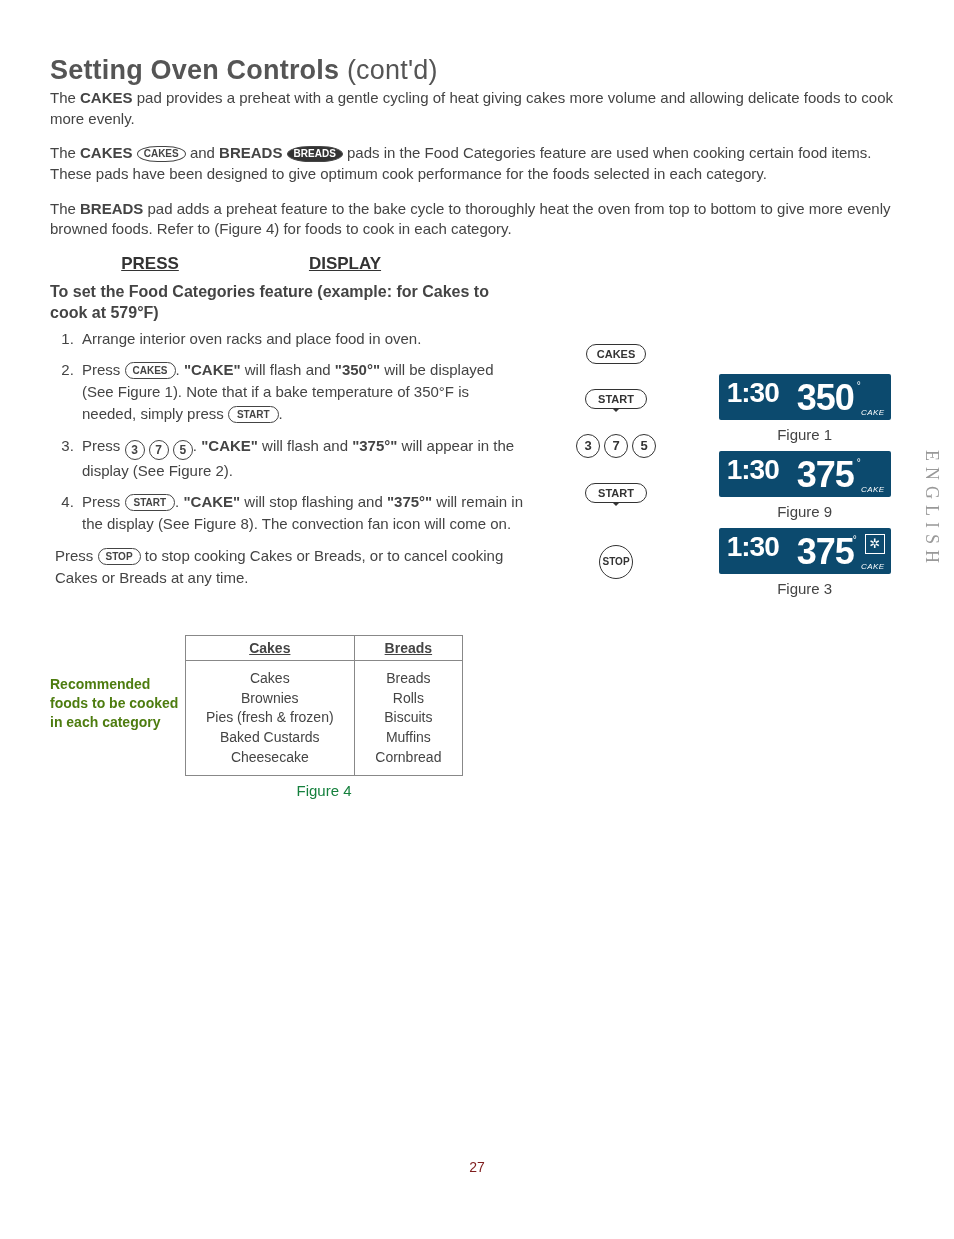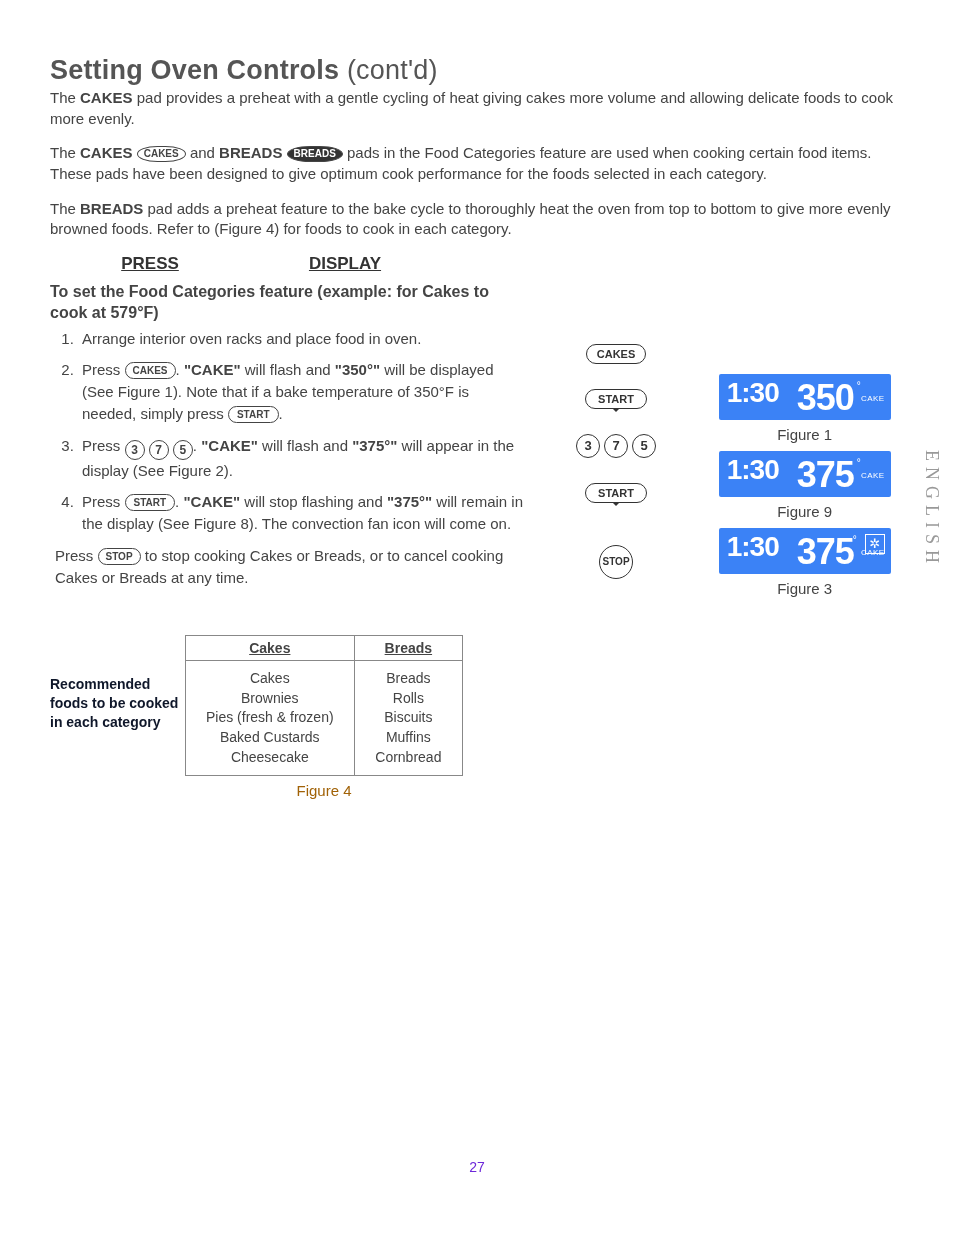--- a/index.html
+++ b/index.html
@@ -173,21 +173,21 @@
     font-size: 10px;
     font-weight: bold;
     line-height: 32px;
   }
   
   .display-col {
     width: 200px;
     padding-top: 92px;
   }
   .disp-panel {
-    background: #3b82f6;
+    background: #0c4a6e;
     color: #fff;
     border-radius: 2px;
     width: 172px;
     height: 46px;
     position: relative;
     margin: 0 auto;
   }
   .disp-time {
     position: absolute;
     left: 8px; top: 3px;
@@ -204,23 +204,24 @@
     font-weight: bold;
     letter-spacing: -1px;
   }
   .disp-deg {
     position:absolute;
     top:6px; right:30px;
     font-size:10px;
   }
   .disp-cake {
     position: absolute;
-    right: 6px; bottom: 17px;
+    right: 6px; bottom: 3px;
     font-size: 8px;
     letter-spacing: 0.5px;
+    font-style: italic;
   }
   .disp-fan {
     position: absolute;
     right: 6px; top: 6px;
     width: 18px; height: 18px;
     border: 1px solid #fff;
     font-size: 13px;
     text-align: center;
     line-height: 18px;
   }
@@ -244,21 +245,21 @@
   
   .tbl-wrap {
     display: flex;
     align-items: flex-start;
     margin-top: 30px;
   }
   .tbl-label {
     width: 135px;
     font-size: 14px;
     font-weight: bold;
-    color: #0f172a;
+    color: #4d7c0f;
     line-height: 1.35;
     padding-top: 40px;
   }
   table.rec {
     border-collapse: collapse;
     font-size: 14px;
     color: #444;
   }
   table.rec th {
     border: 1px solid #888;
@@ -266,25 +267,25 @@
     font-weight: bold;
     text-decoration: underline;
   }
   table.rec td {
     border: 1px solid #888;
     padding: 8px 20px;
     text-align: center;
     vertical-align: top;
     line-height: 1.4;
   }
-  .fig4 { text-align: center; font-size: 15px; margin-top: 6px; color:#a16207; }
+  .fig4 { text-align: center; font-size: 15px; margin-top: 6px; color:#15803d; }
   .pagenum {
     text-align: center;
     font-size: 14px;
-    color: #6d28d9;
+    color: #7f1d1d;
     margin-top: 360px;
   }
 </style>
 </head>
 <body>
 
 <div class="page">
 
   <h1>
     <span>Setting Oven Controls</span>

